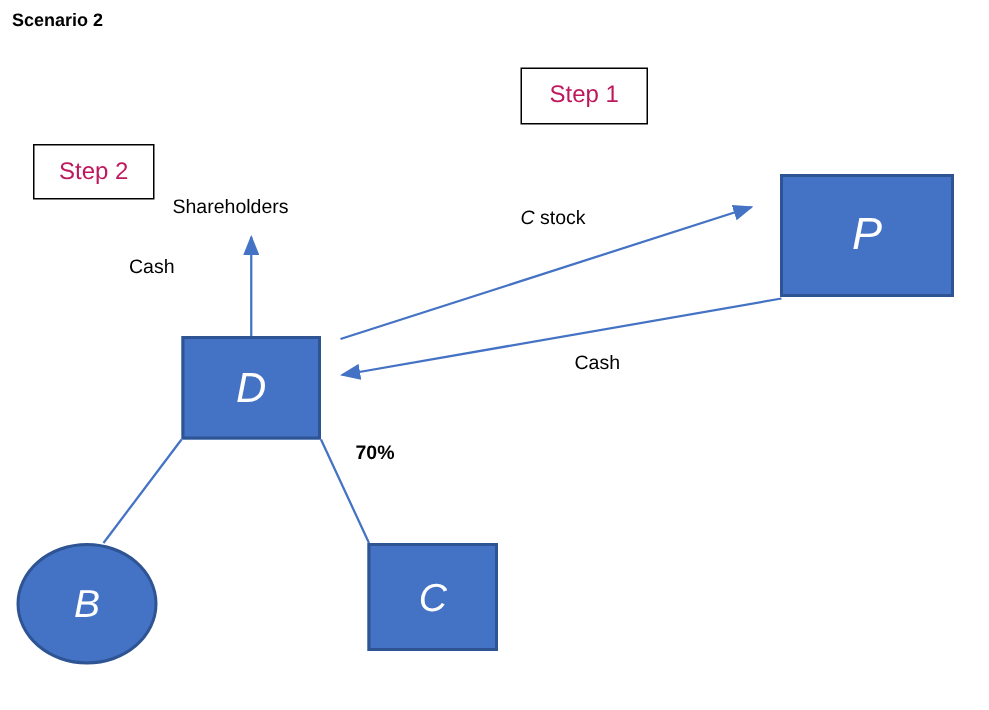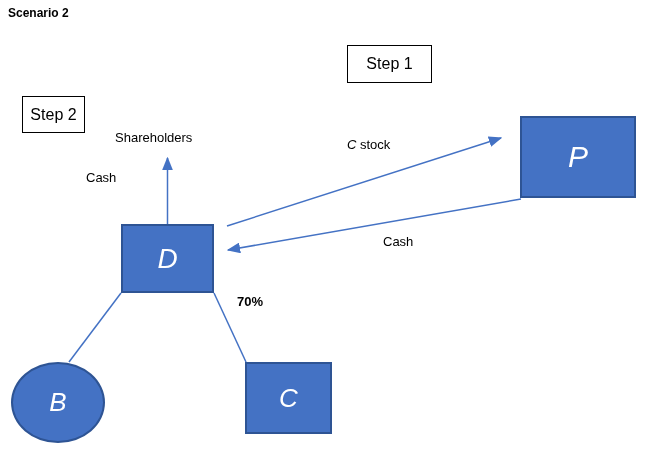--- a/index.html
+++ b/index.html
@@ -20,24 +20,24 @@
     font-weight: bold;
     color: #000000;
   }
   .step-box {
     border: 1.5px solid #000000;
     background: #ffffff;
     display: flex;
     align-items: center;
     justify-content: center;
     font-size: 16px;
-    color: #000000;
+    color: #be185d;
   }
   .step1 { left: 347px; top: 45px; width: 85px; height: 38px; }
-  .step2 { left: 22px; top: 96px; width: 63px; height: 37px; }
+  .step2 { left: 22px; top: 96px; width: 81px; height: 37px; }
   .flabel { font-size: 13px; color: #000000; white-space: pre; }
   .lbl-shareholders { left: 115px; top: 130px; }
   .lbl-cash-left    { left: 86px;  top: 170px; }
   .lbl-cstock       { left: 334px; top: 137px; margin-left: 13px; }
   .lbl-cash-right   { left: 383px; top: 234px; }
   .lbl-ownership    { left: 237px; top: 294px; font-weight: bold; }
   .ital { font-style: italic; }
   .node {
     background: #4472C4;
     border: 2px solid #2E5494;

